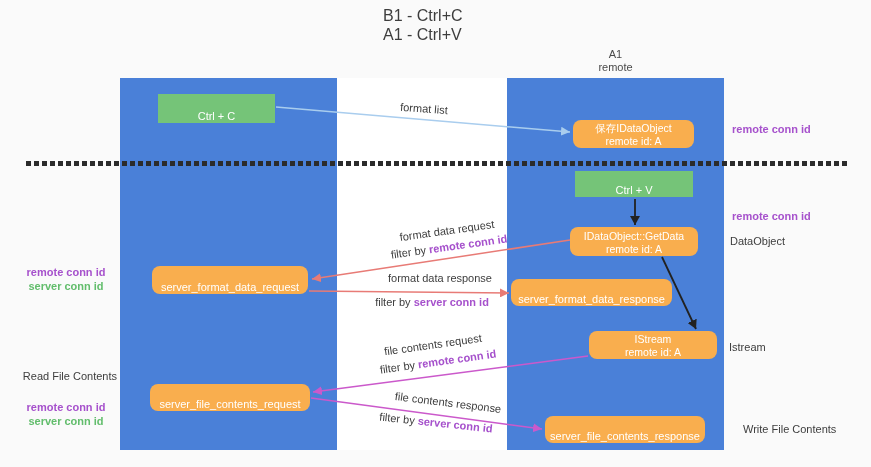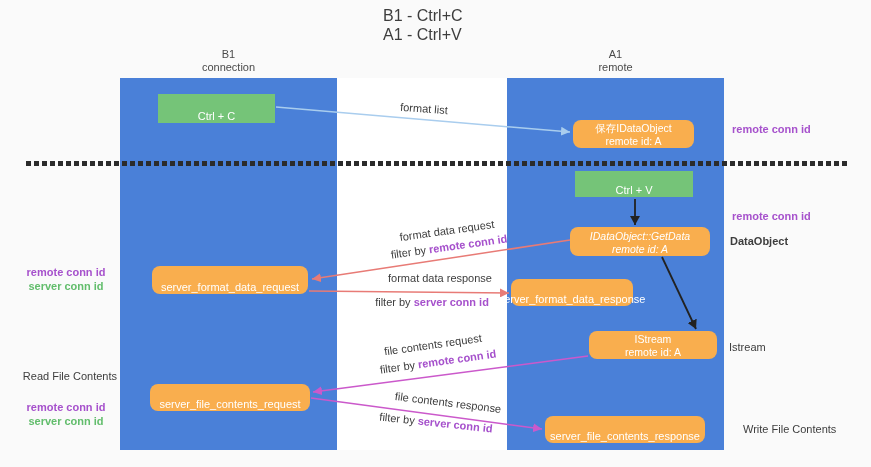--- a/index.html
+++ b/index.html
@@ -41,24 +41,20 @@
 </head>
 <body>
 
 <div class="stage">
 
   <div class="abs title">
     <div>B1 - Ctrl+C</div>
     <div>A1 - Ctrl+V</div>
   </div>
 
-  <div class="abs lane-header" style="left:120px;">
-    <div>B1</div>
-    <div>connection</div>
-  </div>
   <div class="abs lane-header" style="left:507px;">
     <div>A1</div>
     <div>remote</div>
   </div>
 
   <div class="abs lane-gap"></div>
   <div class="abs lane" style="left:120px;"></div>
   <div class="abs lane" style="left:507px;"></div>
 
   <svg class="overlay" width="871" height="467" viewBox="0 0 871 467">
@@ -89,44 +85,44 @@
   <div class="abs node green" style="left:158px;top:94px;width:117px;height:29px;">
     <div>Ctrl + C</div>
   </div>
   <div class="abs node orange two-line" style="left:573px;top:120px;width:121px;height:28px;">
     <div>保存IDataObject</div>
     <div>remote id: A</div>
   </div>
   <div class="abs node green" style="left:575px;top:171px;width:118px;height:26px;">
     <div>Ctrl + V</div>
   </div>
-  <div class="abs node orange two-line" style="left:570px;top:227px;width:140px;height:29px;font-style:italic;">
+  <div class="abs node orange two-line" style="left:570px;top:227px;width:128px;height:29px;">
     <div>IDataObject::GetData</div>
     <div>remote id: A</div>
   </div>
   <div class="abs node orange" style="left:152px;top:266px;width:156px;height:28px;">
     <div>server_format_data_request</div>
   </div>
-  <div class="abs node orange" style="left:511px;top:279px;width:122px;height:27px;">
+  <div class="abs node orange" style="left:511px;top:279px;width:161px;height:27px;">
     <div>server_format_data_response</div>
   </div>
   <div class="abs node orange two-line" style="left:589px;top:331px;width:128px;height:28px;">
     <div>IStream</div>
     <div>remote id: A</div>
   </div>
   <div class="abs node orange" style="left:150px;top:384px;width:160px;height:27px;">
     <div>server_file_contents_request</div>
   </div>
   <div class="abs node orange" style="left:545px;top:416px;width:160px;height:27px;">
     <div>server_file_contents_response</div>
   </div>
 
   <div class="abs side-label purple" style="left:732px;top:123px;">remote conn id</div>
   <div class="abs side-label purple" style="left:732px;top:210px;">remote conn id</div>
-  <div class="abs side-label" style="left:730px;top:235px;font-weight:bold;">DataObject</div>
+  <div class="abs side-label" style="left:730px;top:235px;">DataObject</div>
   <div class="abs side-label" style="left:729px;top:341px;">Istream</div>
   <div class="abs side-label" style="left:735px;top:423px;margin-left:8px;">Write File Contents</div>
 
   <div class="abs side-label purple left-col" style="left:24px;top:266px;">remote conn id</div>
   <div class="abs side-label green left-col" style="left:24px;top:280px;">server conn id</div>
   <div class="abs side-label left-col" style="left:17px;top:370px;width:100px;text-align:right;">Read File Contents</div>
   <div class="abs side-label purple left-col" style="left:24px;top:401px;">remote conn id</div>
   <div class="abs side-label green left-col" style="left:24px;top:415px;">server conn id</div>
 
   <div class="abs flow-label" style="left:424px;top:109px;--rot:4deg;">format list</div>

